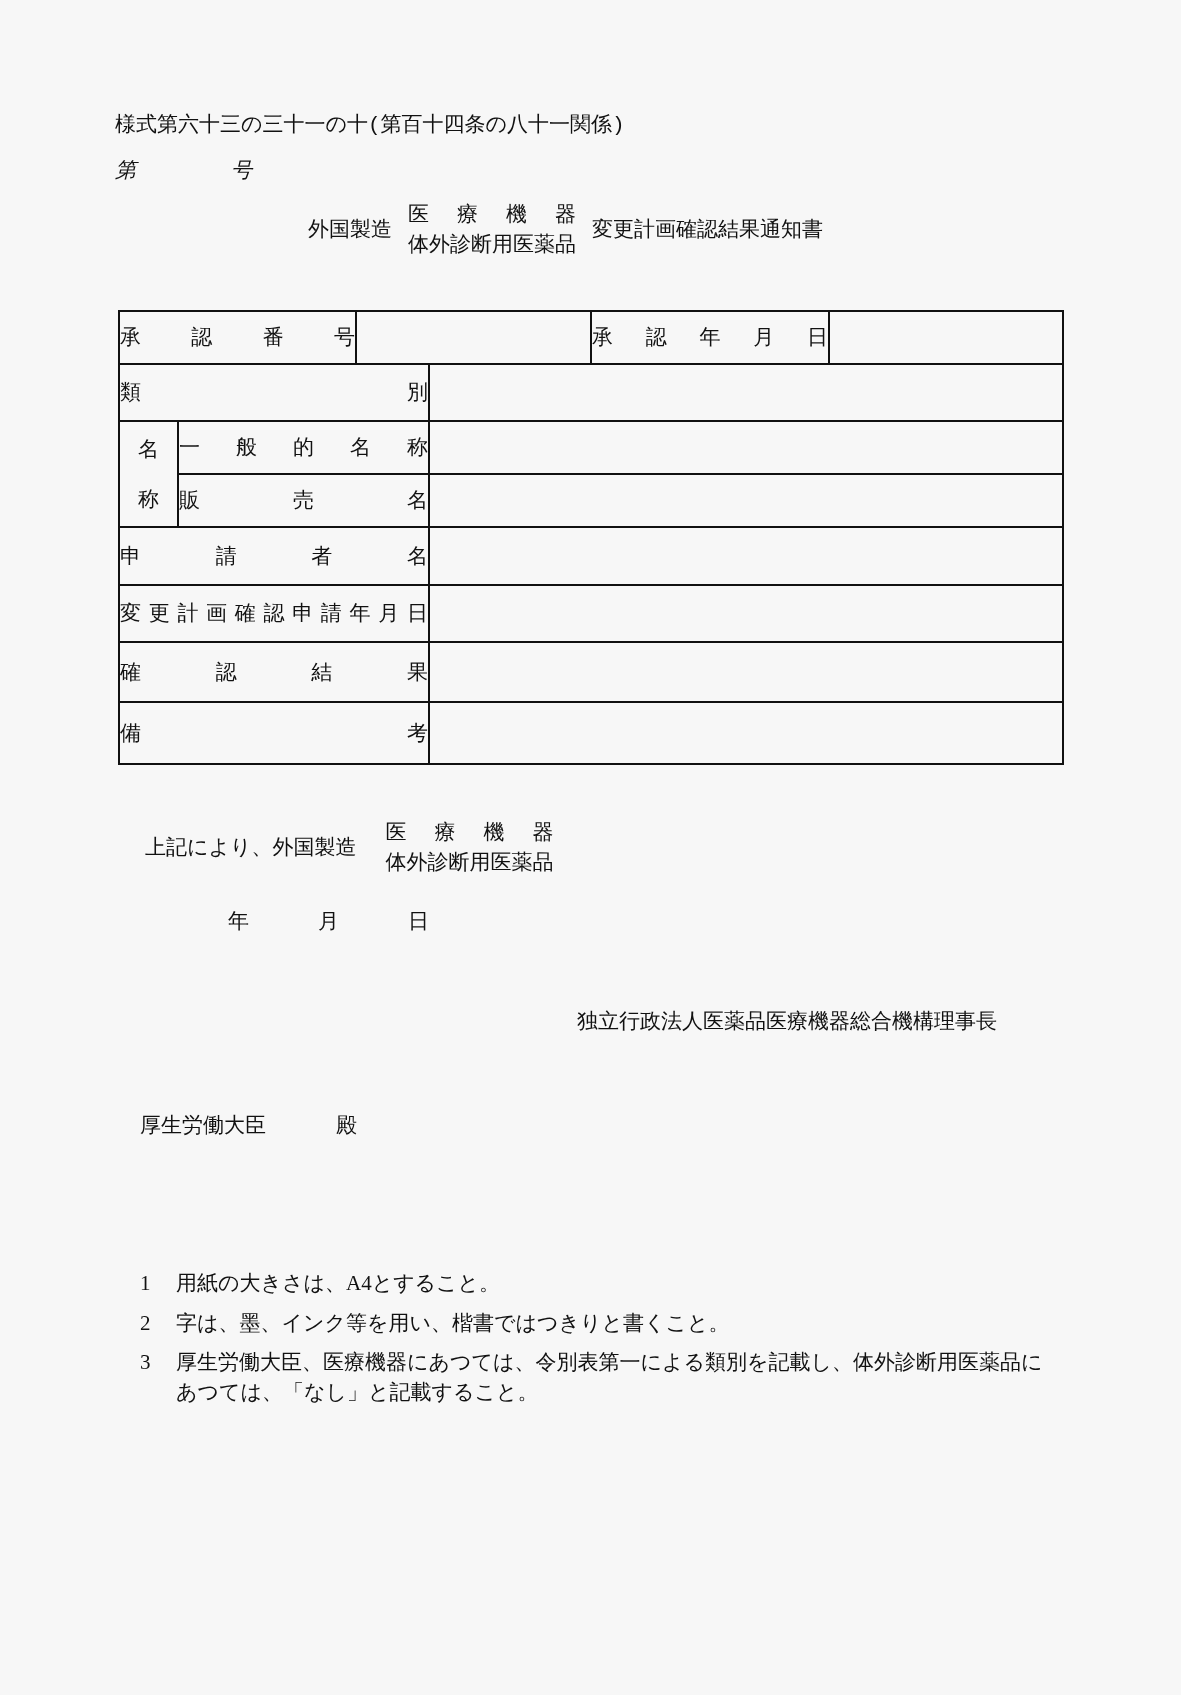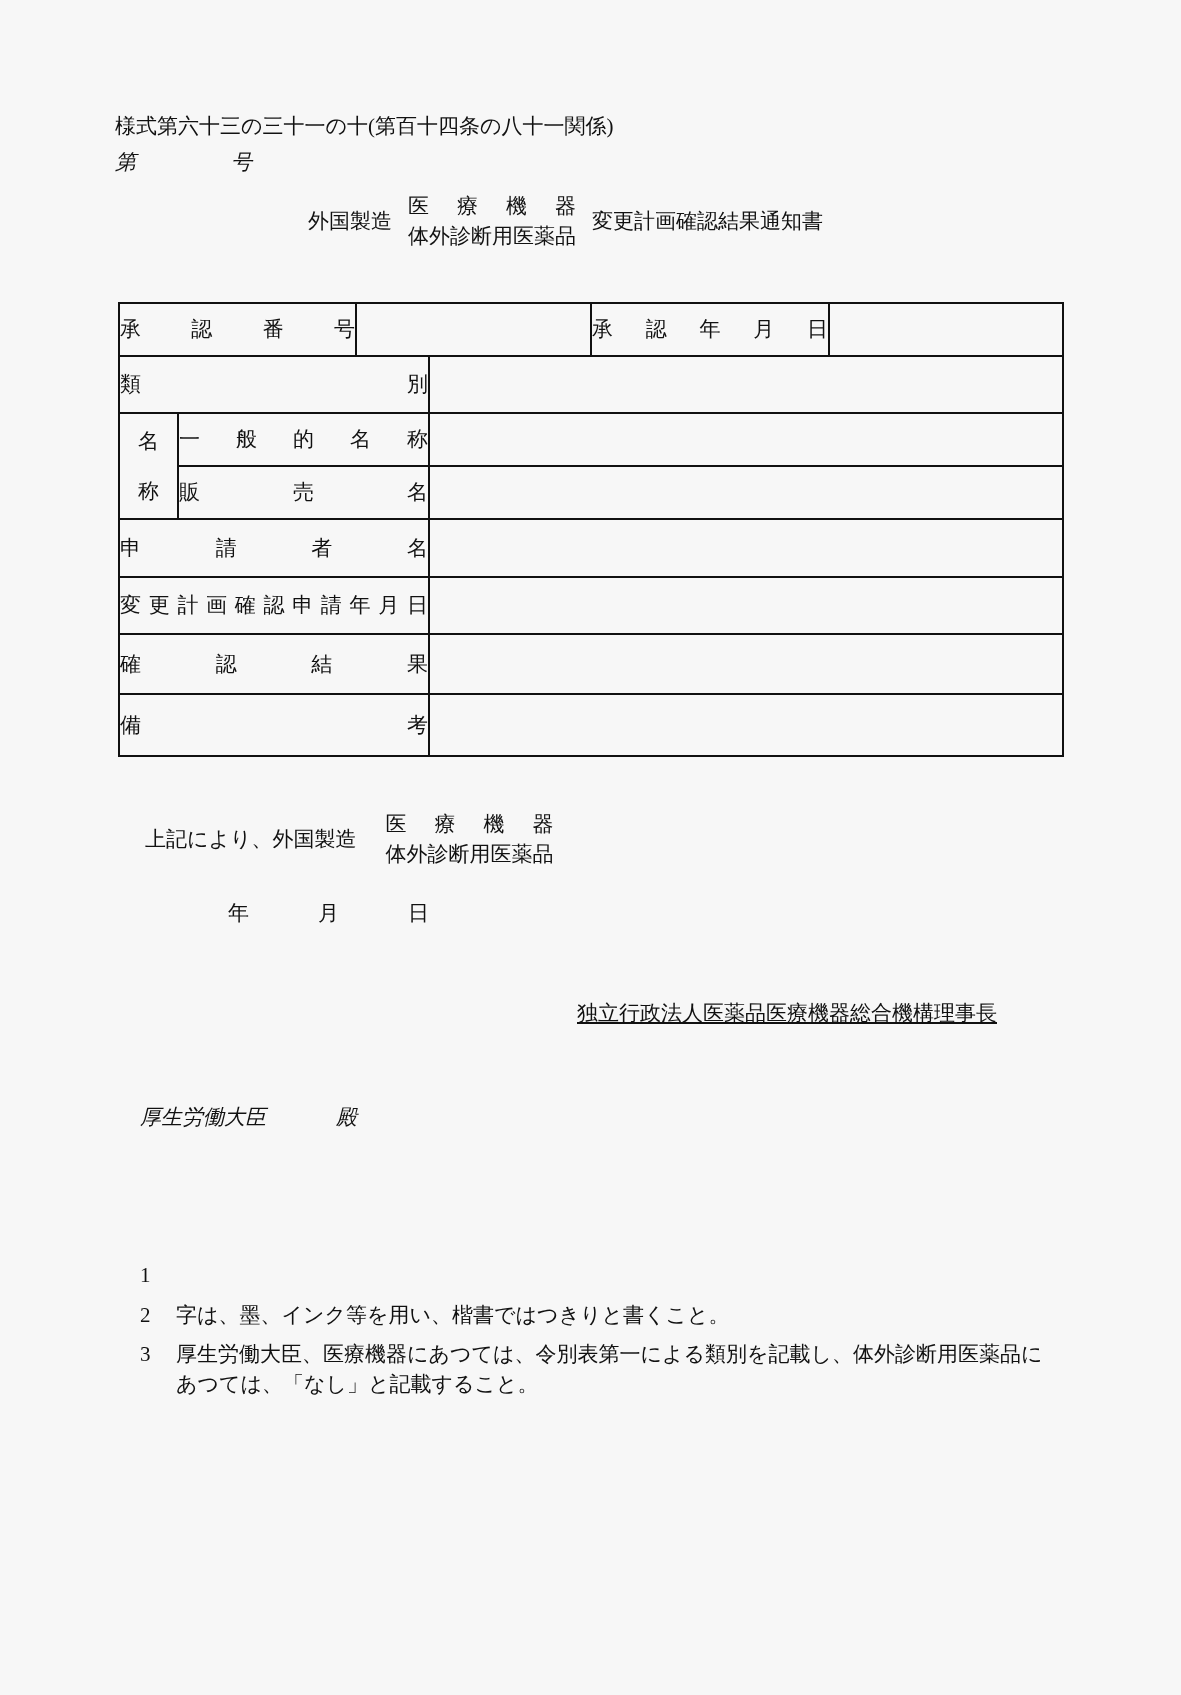--- a/index.html
+++ b/index.html
@@ -5,21 +5,21 @@
   html,body{margin:0;padding:0;}
   body{
     width:1181px;height:1695px;
     background:#f7f7f7;
     color:#111;
     font-family:"Liberation Serif","DejaVu Serif",serif;
     font-size:21px;
     position:relative;
     overflow:hidden;
   }
-  .form-code{margin:112px 0 8px 115px;line-height:1.35;}
+  .form-code{margin:112px 0 16px 115px;line-height:1.35;font-family:Liberation Mono, monospace;}
   .doc-no{margin:8px 0 0 115px;line-height:1.35;font-style:italic;}
   .doc-no .no-suffix{margin-left:95px;}
 
   .title-row{
     margin-top:14px;
     display:flex;justify-content:center;align-items:center;gap:16px;
     position:relative;left:-25px;
     white-space:nowrap;
   }
   .stack{display:inline-flex;flex-direction:column;line-height:1.45;}
@@ -47,23 +47,23 @@
 
   .notify-row{
     margin:52px 0 0 145px;
     display:flex;align-items:center;gap:29px;
     white-space:nowrap;
   }
 
   .date-row{margin:30px 0 0 228px;white-space:nowrap;}
   .date-row .gap{margin-left:69px;}
 
-  .signer{margin:72px 0 0 577px;white-space:nowrap;text-decoration:underline;}
-
-  .addressee{margin:76px 0 0 140px;white-space:nowrap;font-style:italic;}
+  .signer{margin:72px 0 0 577px;white-space:nowrap;}
+
+  .addressee{margin:76px 0 0 140px;white-space:nowrap;}
   .addressee .honorific{margin-left:70px;}
 
   .notes{margin:130px 0 0 110px;line-height:1.4;}
   .note-item{display:flex;margin:10px 0 0 30px;}
   .note-num{width:36px;flex:0 0 36px;}
   .note-text{width:870px;}
 </style>
 </head>
 <body>
 
@@ -226,20 +226,21 @@
 
 <div class="signer">独立行政法人医薬品医療機器総合機構理事長</div>
 
 <div class="addressee">
   <span>厚生労働大臣</span><span class="honorific">殿</span>
 </div>
 
 <div class="notes">
   <div class="note-item">
     <div class="note-num">1</div>
+    <div class="note-text">用紙の大きさは、A4とすること。</div>
   </div>
   <div class="note-item">
     <div class="note-num">2</div>
     <div class="note-text">字は、墨、インク等を用い、楷書ではつきりと書くこと。</div>
   </div>
   <div class="note-item">
     <div class="note-num">3</div>
     <div class="note-text">厚生労働大臣、医療機器にあつては、令別表第一による類別を記載し、体外診断用医薬品にあつては、「なし」と記載すること。</div>
   </div>
 </div>

